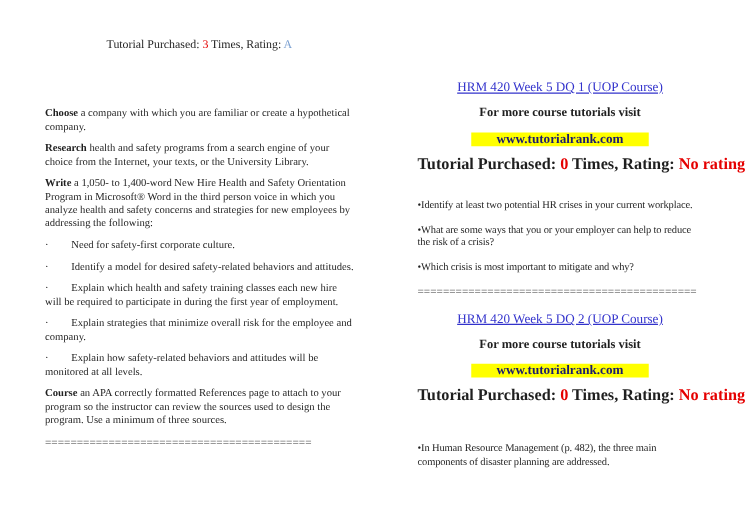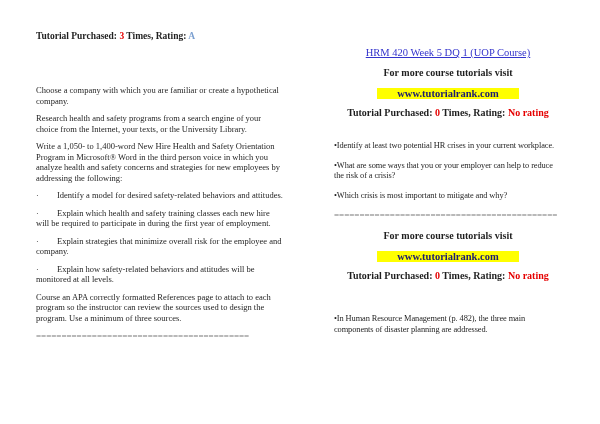--- a/index.html
+++ b/index.html
@@ -17,46 +17,46 @@
   body{
     background:var(--page_bg);
     font-family:"Liberation Serif","DejaVu Serif",serif;
     color:var(--text);
   }
   .page{position:relative;width:600px;height:424px;background:var(--page_bg);}
 
   
   .col-left{position:absolute;left:36px;top:30px;width:247px;}
   .lc-header{
-    font-size:9.5px;font-weight:bold;
+    font-size:9.5px;font-weight:normal;text-align:center;
     line-height:12px;margin-bottom:43px;white-space:nowrap;
   }
   .body-p{font-size:8.5px;line-height:10.5px;margin:0 0 7px 0;}
-  .body-p b{font-weight:normal;}
+  .body-p b{font-weight:bold;}
   .lbullet{font-size:8.5px;line-height:10.5px;margin:0 0 7px 0;}
   .bchar{display:inline-block;width:21px;}
   .separator{
     font-size:9px;line-height:10px;color:var(--separator_gray);
     letter-spacing:0;white-space:nowrap;overflow:hidden;margin-top:8px;
   }
 
   
-  .col-right{position:absolute;left:334px;top:44px;width:228px;text-align:center;}
+  .col-right{position:absolute;left:334px;top:62px;width:228px;text-align:center;}
   .rc-link-line{line-height:13px;margin-bottom:7px;}
   .course-link{
     color:var(--link_blue);font-size:10.5px;text-decoration:underline;
     cursor:pointer;white-space:nowrap;
   }
   .rc-bold{font-size:10px;font-weight:bold;line-height:13px;margin-bottom:6px;}
   .site-line{margin-bottom:6px;line-height:13px;}
   .site-highlight{
     background:var(--highlight_yellow);color:var(--site_navy);
     font-size:10.5px;font-weight:bold;padding:0 20px;cursor:pointer;
   }
-  .rc-purch{font-size:10px;font-weight:bold;line-height:13px;white-space:nowrap;}
+  .rc-purch{font-size:13px;font-weight:bold;line-height:13px;white-space:nowrap;}
   .red{color:var(--accent_red);}
   .rating-a{color:var(--rating_blue);}
   .rc-bullets{text-align:left;margin-top:22px;}
   .rc-bullet{font-size:8.4px;line-height:10.5px;letter-spacing:-0.1px;margin-bottom:9px;}
   .rc-sep{margin-top:4px;margin-bottom:9px;text-align:left;}
   .sec2{margin-top:0;}
   .final-bullets{margin-top:32px;}
 </style>
 </head>
 <body>
@@ -66,30 +66,31 @@
   <div class="col-left">
 
     <p class="lc-header"><span>Tutorial Purchased: </span><span class="red">3</span><span> Times, Rating: </span><span class="rating-a">A</span></p>
 
     <p class="body-p"><b>Choose</b><span> a company with which you are familiar or create a hypothetical company.</span></p>
 
     <p class="body-p"><b>Research</b><span> health and safety programs from a search engine of your choice from the Internet, your texts, or the University Library.</span></p>
 
     <p class="body-p"><b>Write</b><span> a 1,050- to 1,400-word New Hire Health and Safety Orientation Program in Microsoft® Word in the third person voice in which you analyze health and safety concerns and strategies for new employees by addressing the following:</span></p>
 
+    <p class="lbullet"><span class="bchar">·</span><span>Need for safety-first corporate culture.</span></p>
 
     <p class="lbullet"><span class="bchar">·</span><span>Identify a model for desired safety-related behaviors and attitudes.</span></p>
 
     <p class="lbullet"><span class="bchar">·</span><span>Explain which health and safety training classes each new hire will be required to participate in during the first year of employment.</span></p>
 
     <p class="lbullet"><span class="bchar">·</span><span>Explain strategies that minimize overall risk for the employee and company.</span></p>
 
     <p class="lbullet"><span class="bchar">·</span><span>Explain how safety-related behaviors and attitudes will be monitored at all levels.</span></p>
 
-    <p class="body-p"><b>Course</b><span> an APA correctly formatted References page to attach to each program so the instructor can review the sources used to design the program. Use a minimum of three sources.</span></p>
+    <p class="body-p"><b>Course</b><span> an APA correctly formatted References page to attach to your program so the instructor can review the sources used to design the program. Use a minimum of three sources.</span></p>
 
     <p class="separator">==========================================</p>
   </div>
 
   <div class="col-right">
 
     <div class="rc-section">
       <p class="rc-link-line"><a class="course-link" href="#">HRM 420 Week 5 DQ 1 (UOP Course)</a></p>
 
       <p class="rc-bold">For more course tutorials visit</p>
@@ -101,20 +102,21 @@
       <div class="rc-bullets">
         <p class="rc-bullet">•Identify at least two potential HR crises in your current workplace.</p>
         <p class="rc-bullet">•What are some ways that you or your employer can help to reduce the risk of a crisis?</p>
         <p class="rc-bullet">•Which crisis is most important to mitigate and why?</p>
       </div>
 
       <p class="separator rc-sep">============================================</p>
     </div>
 
     <div class="rc-section sec2">
+      <p class="rc-link-line"><a class="course-link" href="#">HRM 420 Week 5 DQ 2 (UOP Course)</a></p>
 
       <p class="rc-bold">For more course tutorials visit</p>
 
       <p class="site-line"><span class="site-highlight">www.tutorialrank.com</span></p>
 
       <p class="rc-purch"><span>Tutorial Purchased: </span><span class="red">0</span><span> Times, Rating: </span><span class="red">No rating</span></p>
 
       <div class="rc-bullets final-bullets">
         <p class="rc-bullet">•In Human Resource Management (p. 482), the three main components of disaster planning are addressed.</p>
       </div>

